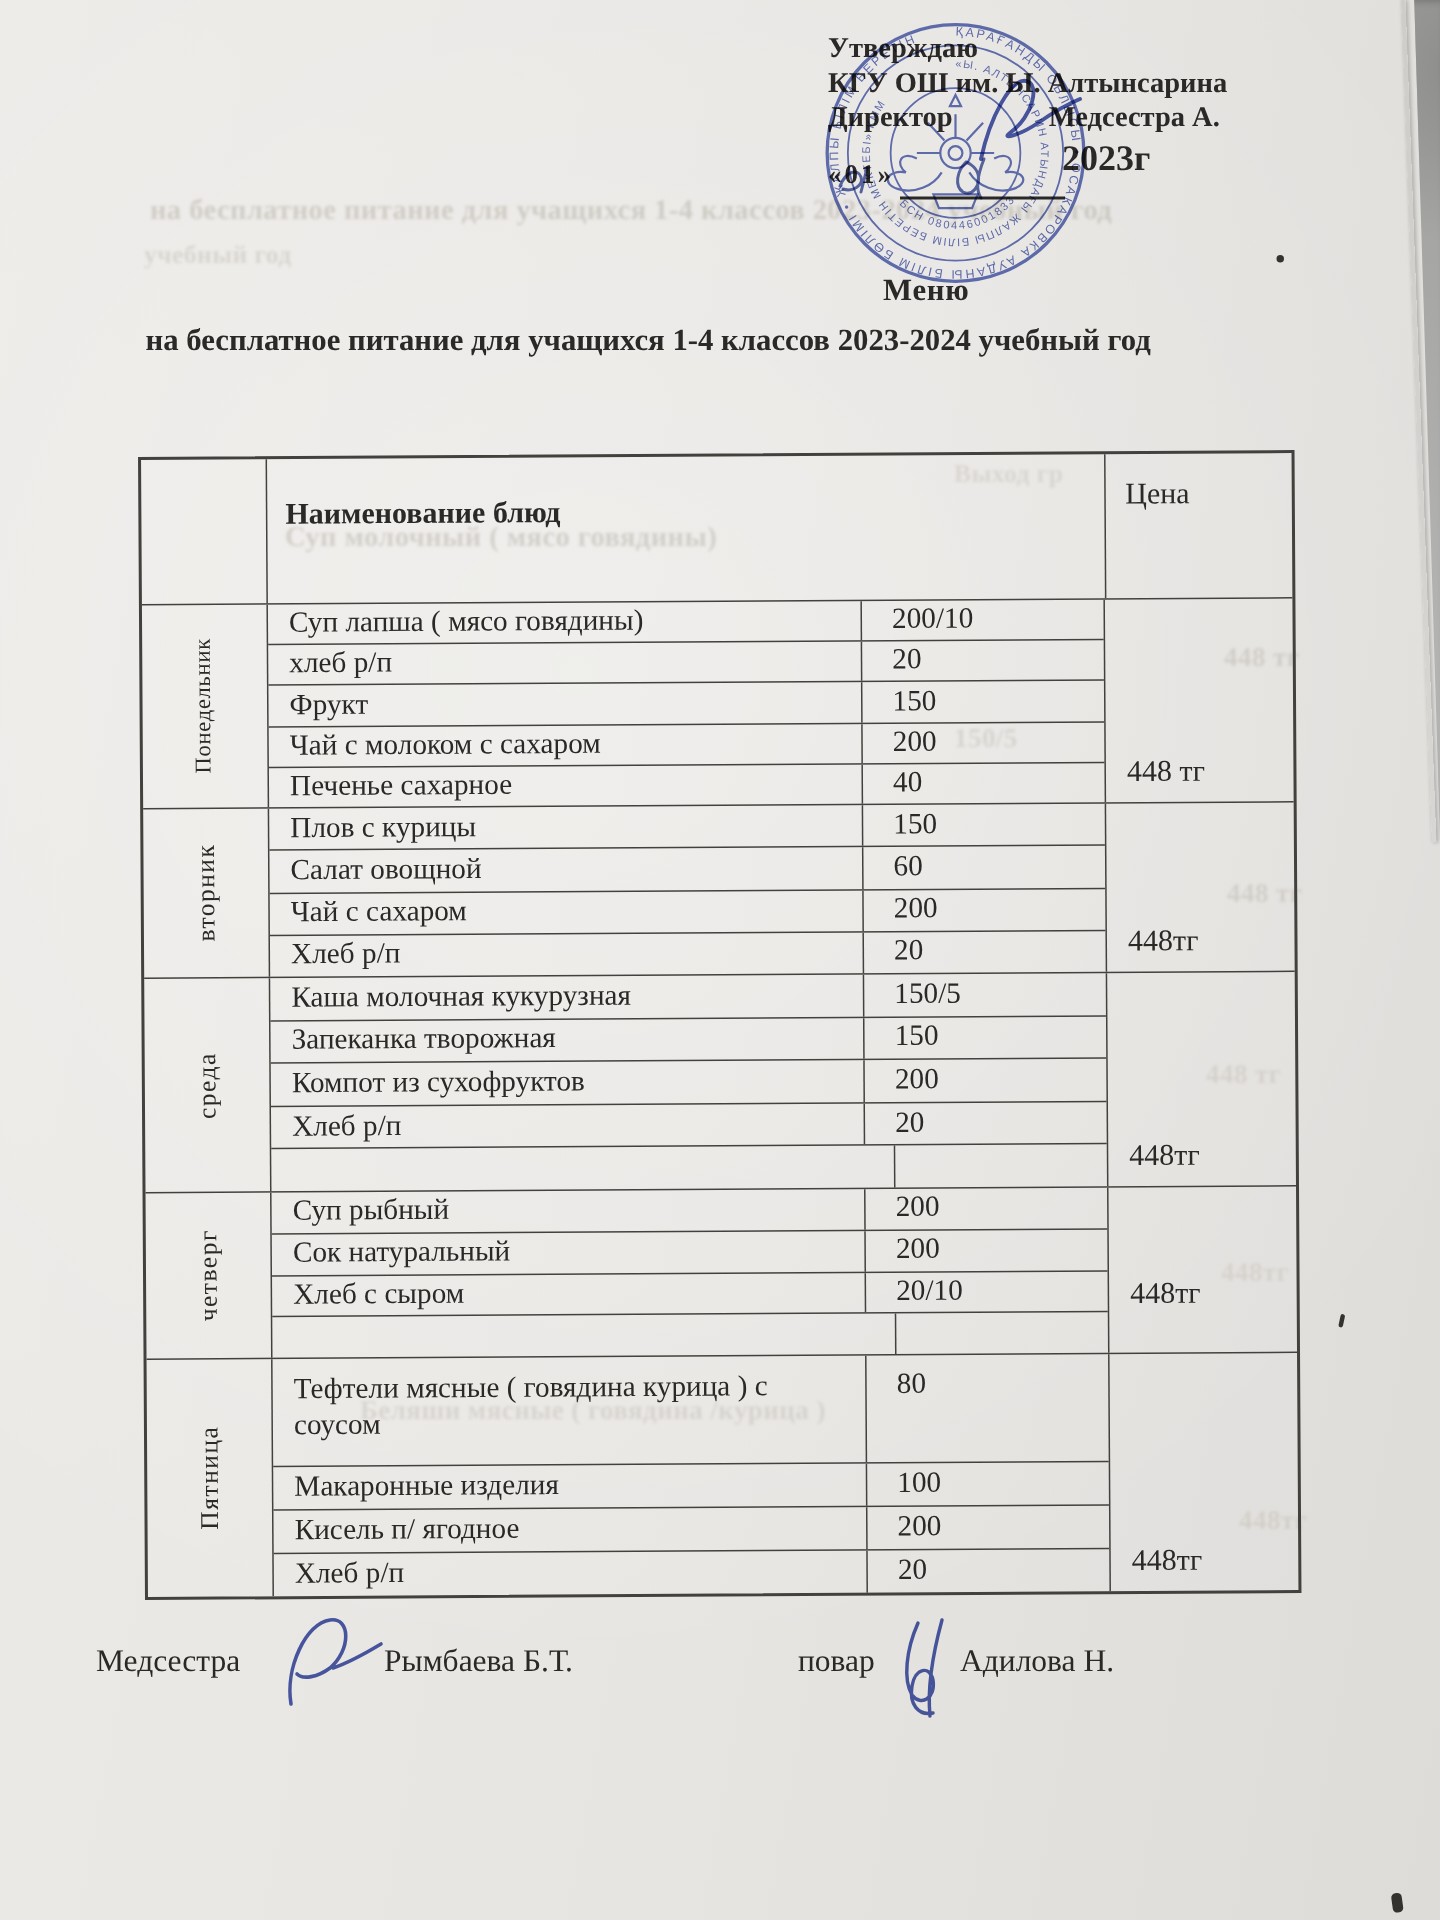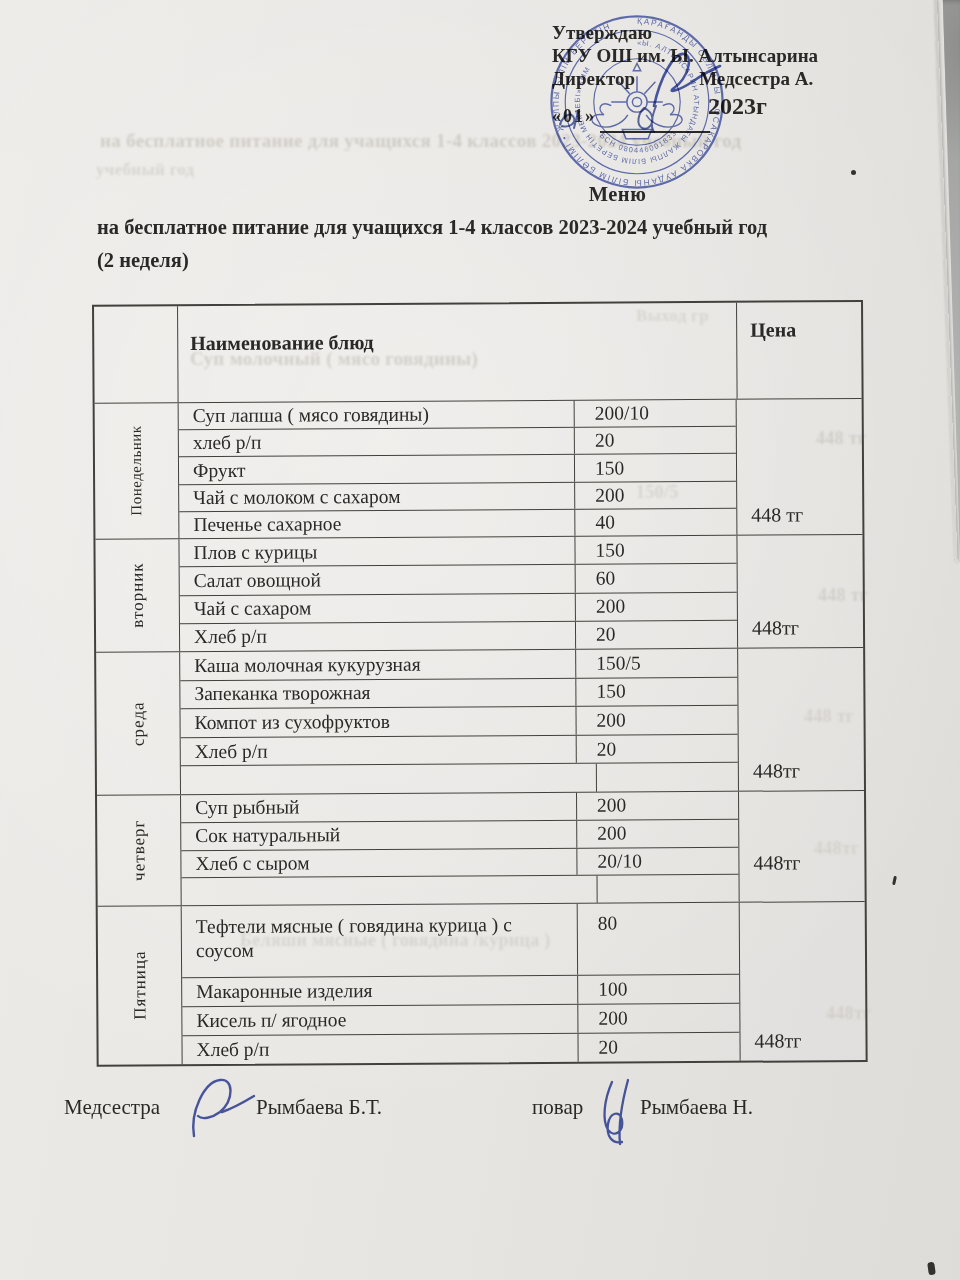--- a/index.html
+++ b/index.html
@@ -50,21 +50,21 @@
 
   
   .menu{left:92px;top:300px;width:767px;border:2px solid var(--line);
         transform:rotate(-0.35deg);transform-origin:top right;background:rgba(255,255,255,.06);}
   .thead{display:flex;height:96px;border-bottom:1.8px solid var(--line);}
   .day-col{width:83px;flex:0 0 83px;border-right:1.8px solid var(--line);position:relative;}
   .h-dish{flex:1;padding:26px 0 0 12px;font-weight:bold;font-size:20px;}
   .h-out{width:141px;flex:0 0 141px;border-left:1.8px solid var(--line);
          padding:18px 0 0 13px;font-weight:bold;font-size:20px;line-height:31px;}
   .h-price{width:111px;flex:0 0 111px;border-left:1.8px solid var(--line);
-         padding:16px 0 12px 13px;font-weight:bold;font-size:20px;}
+         padding:16px 0 12px 13px;font-weight:normal;font-size:20px;}
   .day-section{display:flex;border-bottom:1.8px solid var(--line);}
   .day-section:last-child{border-bottom:none;}
   .sec-0{height:135px;} .sec-1{height:112px;} .sec-2{height:142px;} .sec-3{height:110px;} .sec-4{height:158px;}
   .day-cell{width:83px;flex:0 0 83px;border-right:1.8px solid var(--line);
             display:flex;align-items:center;justify-content:center;}
   .day-label{writing-mode:vertical-rl;transform:rotate(180deg);font-size:17px;letter-spacing:1px;}
   .sec-0 .day-label{font-size:15px;letter-spacing:.5px;}
   .rows{flex:1;display:flex;flex-direction:column;}
   .dish-row{flex:1;display:flex;border-bottom:1.6px solid var(--line);}
   .rows .dish-row:last-child{border-bottom:none;}
@@ -156,21 +156,20 @@
     <path d="M128 104 C140 98, 144 108, 136 114 C150 112, 154 122, 142 126 C130 130, 116 124, 110 114"></path>
     <path d="M96 66 L100 58 L104 66 Z"></path>
     <path d="M84 130 L116 130 L112 140 L88 140 Z"></path>
   </g>
 </svg>
 </div>
 
 <div class="abs title">
   <div class="t1">Меню</div>
   <div class="t2">на бесплатное питание для учащихся 1-4 классов 2023-2024 учебный год</div>
-  <div class="t3">(2 неделя)</div>
 </div>
 
 <div class="abs menu">
   <div class="thead">
     <div class="day-col"></div>
     <div class="h-dish">Наименование блюд</div>
     <div class="h-price">Цена</div>
   </div>
   <div id="menu-days">
       <div class="day-section sec-0">
@@ -317,17 +316,17 @@
 <div class="abs footer-sig sig-nurse-label">Медсестра</div>
 <svg class="sigsvg" style="left:182px;top:1068px;" width="90" height="75">
   <path d="M12 68 C8 44, 22 14, 38 12 C52 10, 52 32, 38 44 C30 50, 20 52, 16 48 M40 44 C52 40, 62 34, 72 28" fill="none" stroke="#3a4ba6" stroke-width="2.4" stroke-linecap="round" opacity=".9"></path>
 </svg>
 <div class="abs footer-sig sig-nurse-name">Рымбаева Б.Т.</div>
 
 <div class="abs footer-sig sig-cook-label">повар</div>
 <svg class="sigsvg" style="left:592px;top:1072px;" width="56" height="78">
   <path d="M20 10 C12 28, 10 48, 16 58 C22 66, 32 60, 30 48 C28 38, 18 40, 16 52 C14 64, 20 72, 30 70 M36 8 C30 30, 26 52, 28 72" fill="none" stroke="#3a4ba6" stroke-width="2.3" stroke-linecap="round" opacity=".9"></path>
 </svg>
-<div class="abs footer-sig sig-cook-name">Рымбаева Н.</div>
+<div class="abs footer-sig sig-cook-name">Адилова Н.</div>
 
 <div class="speck" style="left:851px;top:170px;width:5px;height:5px;"></div>
 <div class="speck" style="left:893px;top:876px;width:3px;height:9px;border-radius:2px;transform:rotate(12deg);"></div>
 <div class="speck" style="left:928px;top:1262px;width:7px;height:13px;border-radius:3px;transform:rotate(-8deg);"></div>
 
 </body></html>

